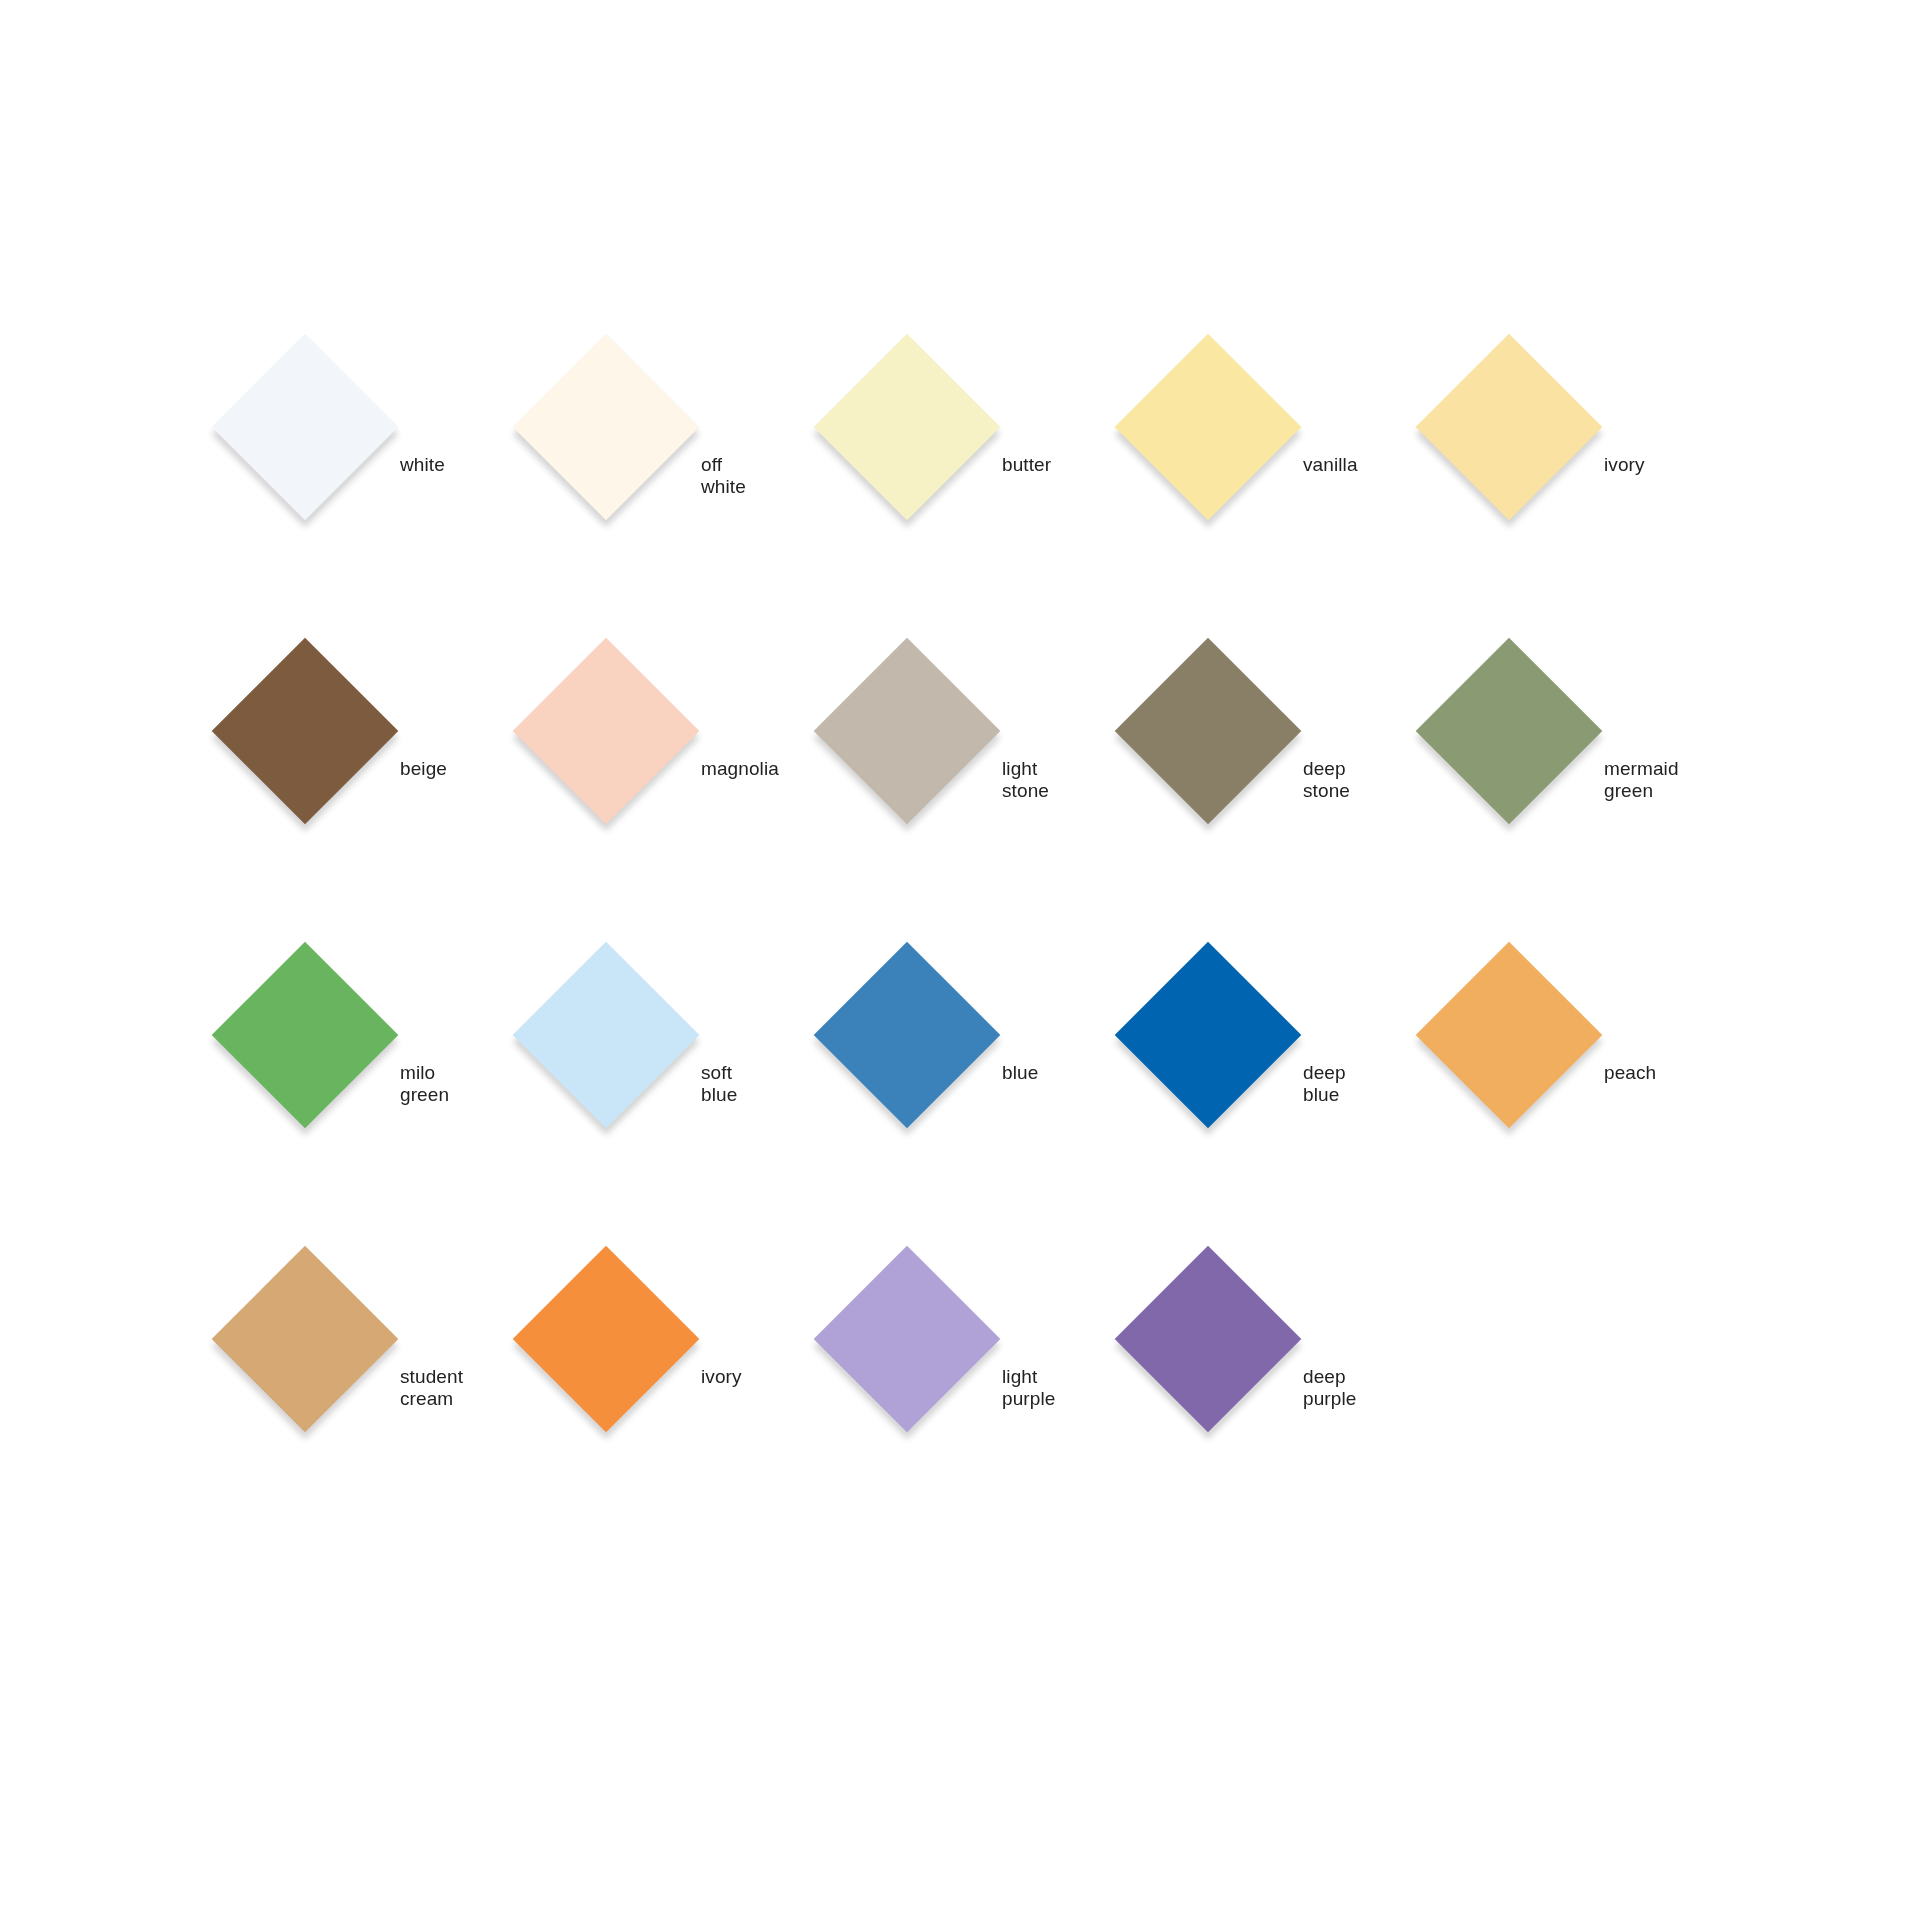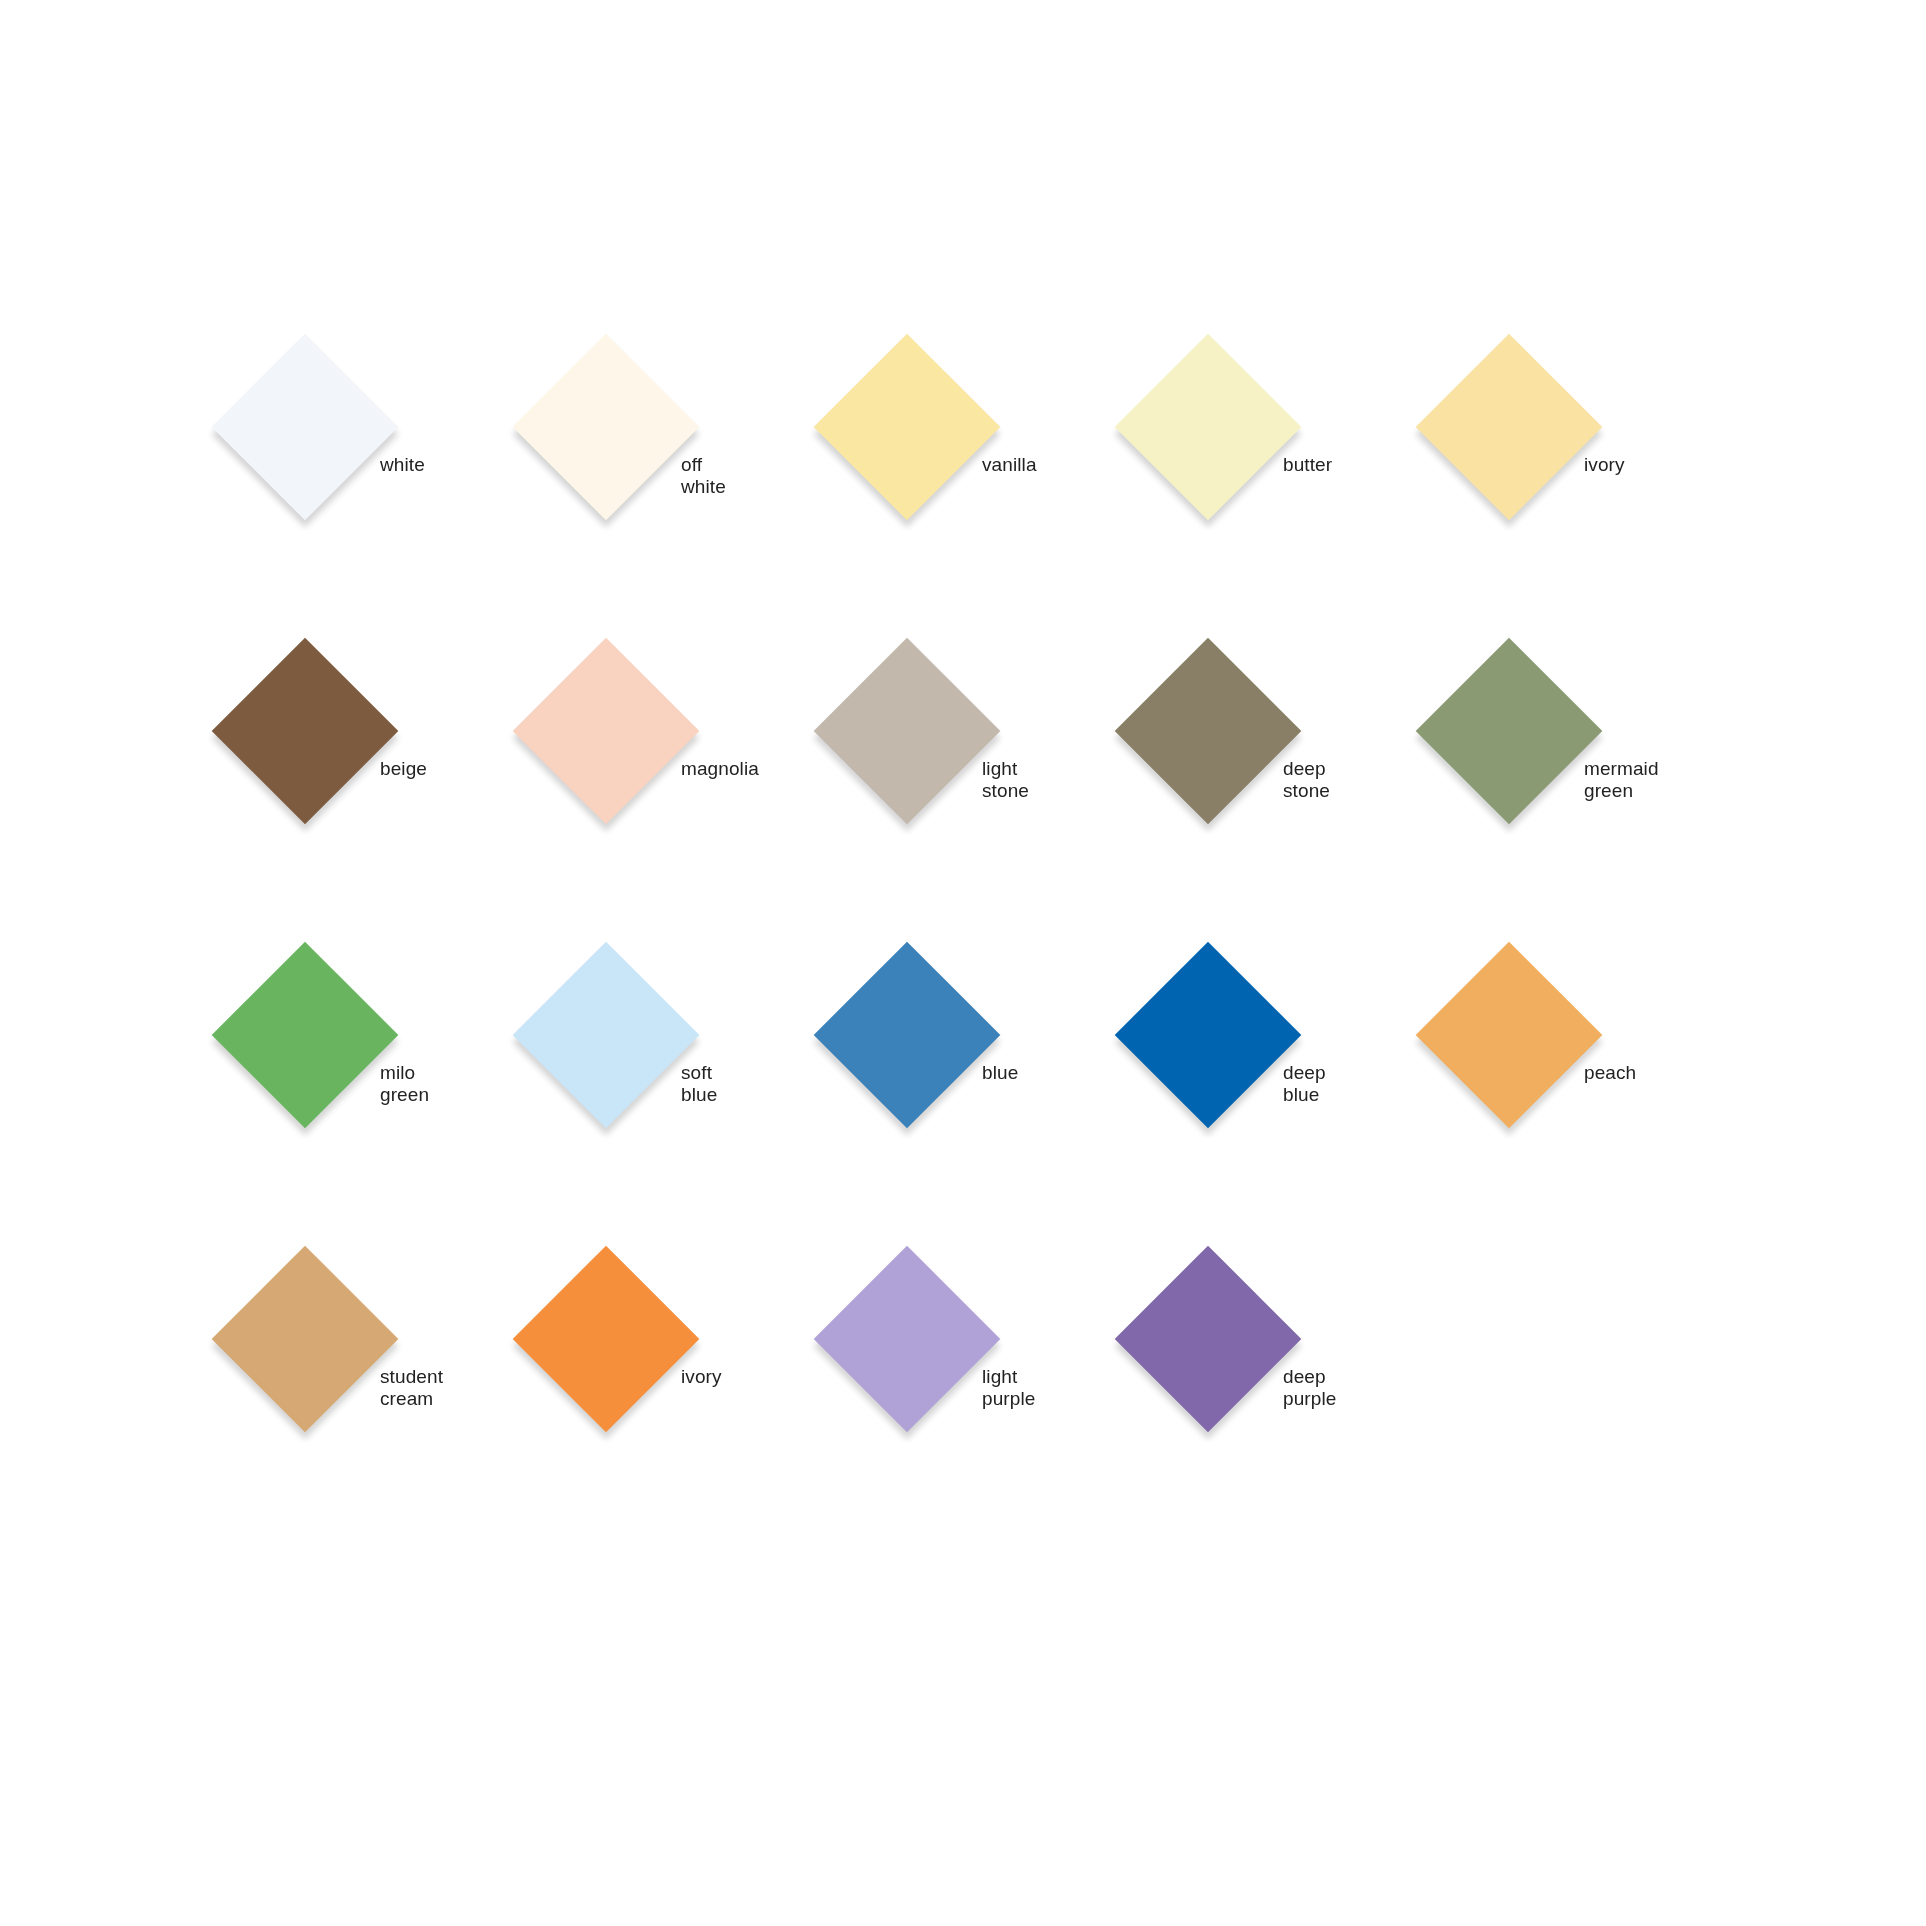--- a/index.html
+++ b/index.html
@@ -52,21 +52,21 @@
     left: 19.4px;
     top: 19.4px;
     width: 132px;
     height: 132px;
     transform: rotate(45deg);
     box-shadow: 5.1px 5.1px 6.3px rgba(0, 0, 0, 0.17);
   }
 
   .swatch-label {
     position: absolute;
-    left: 160px;
+    left: 180px;
     top: 112px;
     font-size: 19px;
     line-height: 22px;
     color: #222222;
     letter-spacing: 0.1px;
     white-space: pre-line;
     text-align: left;
     font-family: "Liberation Sans", "DejaVu Sans", sans-serif;
   }
 </style>
@@ -83,29 +83,29 @@
       </div>
       <div class="swatch-cell">
         <div class="swatch-diamond-wrap">
           <div class="swatch-diamond" style="background-color: rgb(253, 246, 233);"></div>
         </div>
         <div class="swatch-label">off
 white</div>
       </div>
       <div class="swatch-cell">
         <div class="swatch-diamond-wrap">
+          <div class="swatch-diamond" style="background-color: rgb(246, 242, 198);"></div>
+        </div>
+        <div class="swatch-label">butter</div>
+      </div>
+      <div class="swatch-cell">
+        <div class="swatch-diamond-wrap">
           <div class="swatch-diamond" style="background-color: rgb(250, 231, 162);"></div>
         </div>
         <div class="swatch-label">vanilla</div>
-      </div>
-      <div class="swatch-cell">
-        <div class="swatch-diamond-wrap">
-          <div class="swatch-diamond" style="background-color: rgb(246, 242, 198);"></div>
-        </div>
-        <div class="swatch-label">butter</div>
       </div>
       <div class="swatch-cell">
         <div class="swatch-diamond-wrap">
           <div class="swatch-diamond" style="background-color: rgb(249, 226, 162);"></div>
         </div>
         <div class="swatch-label">ivory</div>
       </div>
       <div class="swatch-cell">
         <div class="swatch-diamond-wrap">
           <div class="swatch-diamond" style="background-color: rgb(125, 91, 62);"></div>

